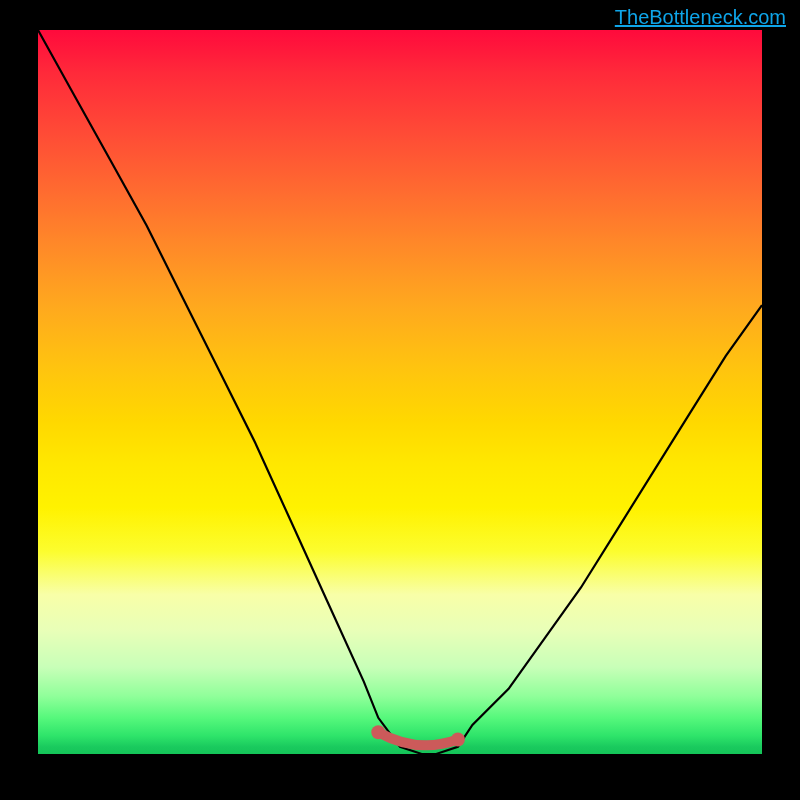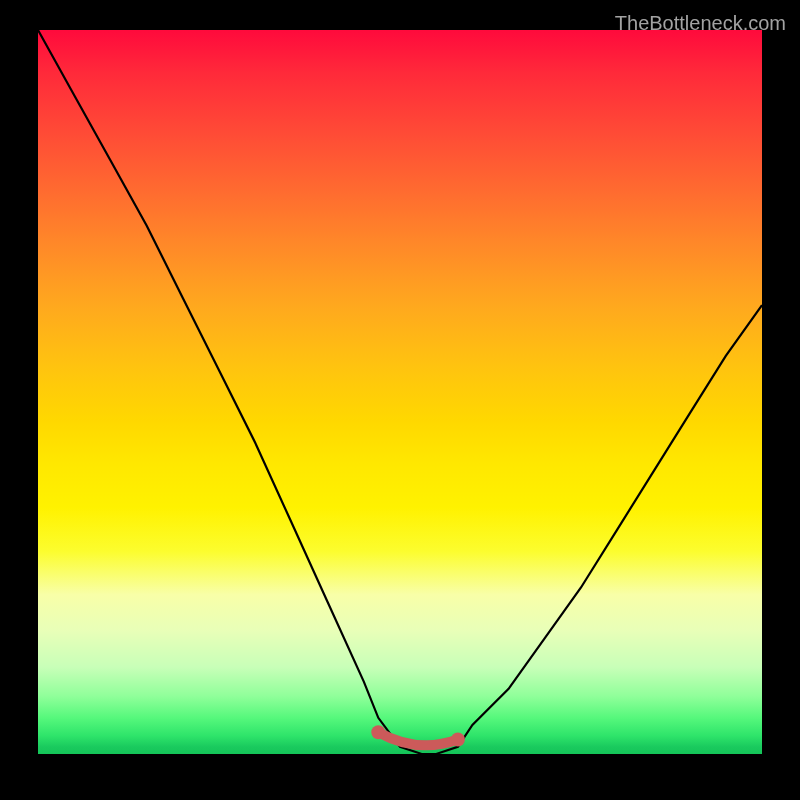--- a/index.html
+++ b/index.html
@@ -6,26 +6,27 @@
     margin: 0;
     padding: 0;
     width: 800px;
     height: 800px;
     background: #000;
     position: relative;
     font-family: Arial, sans-serif;
   }
   .watermark {
     position: absolute;
-    top: 12px;
+    top: 6px;
     right: 14px;
-    color: #a3a3a3;
+    color: #0ea5e9;
     font-size: 20px;
     font-weight: 500;
     z-index: 10;
+    text-decoration: underline;
   }
   .plot-area {
     position: absolute;
     left: 38px;
     top: 30px;
     width: 724px;
     height: 724px;
     background: linear-gradient(to bottom,
       #ff0a3c 0%,
       #ff2a3a 6%,

